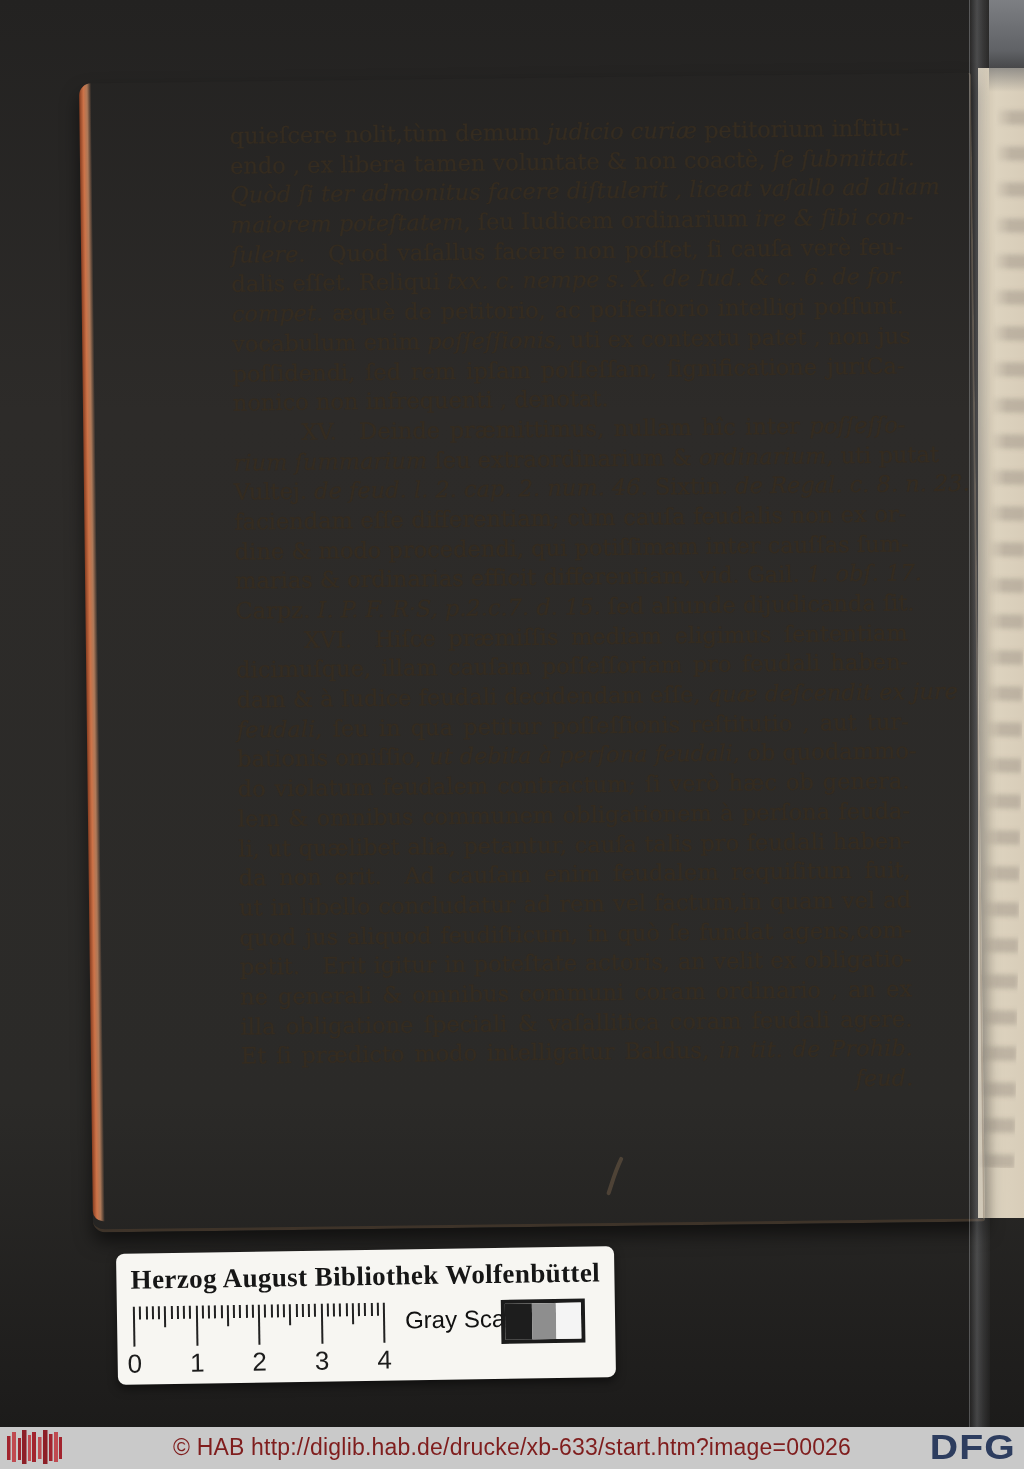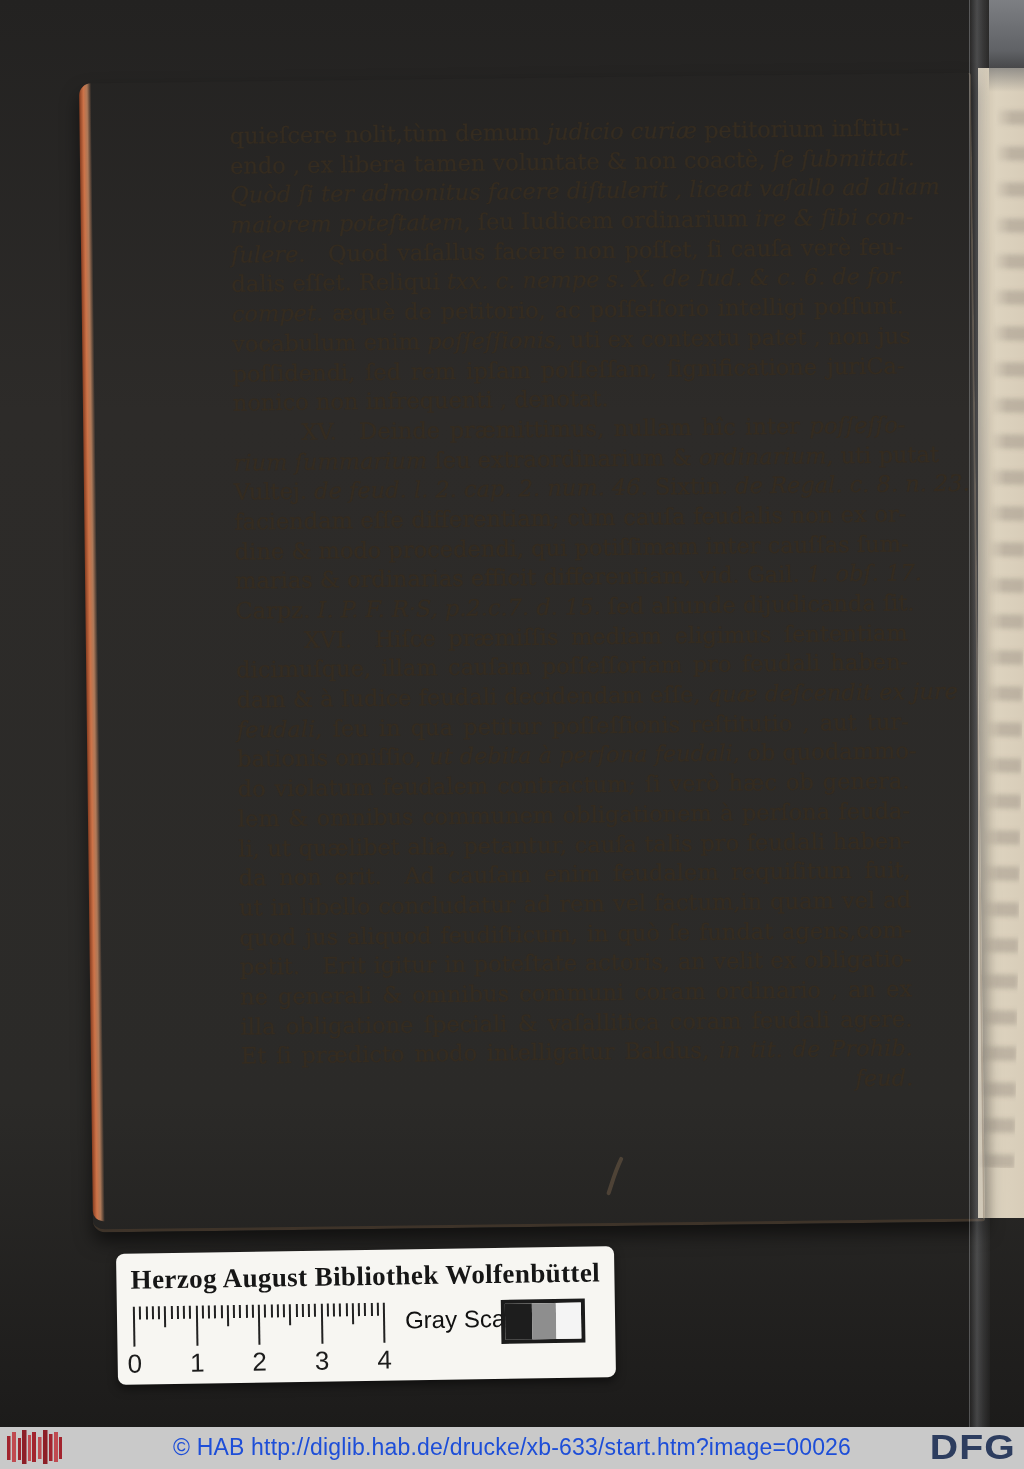--- a/index.html
+++ b/index.html
@@ -56,21 +56,21 @@
     font-family:"Liberation Sans",sans-serif;font-size:24px;color:#111;}
   .grayscale-patch{position:absolute;left:384px;top:52px;width:84px;height:44px;
     border:4px solid #1b1b1b;box-sizing:border-box;display:flex;}
   .gs-black{flex:1.1;}
   .gs-gray{flex:1;}
   .gs-white{flex:1;}
   
   .footer{position:absolute;left:0;bottom:0;width:1024px;height:42px;background:#c9c9c9;z-index:10;}
   .hab-logo{position:absolute;left:6px;top:3px;}
   .copyright{position:absolute;left:0;top:7px;width:100%;text-align:center;
-    font-family:"Liberation Sans",sans-serif;font-size:23px;color:#1d4ed8;letter-spacing:.2px;}
+    font-family:"Liberation Sans",sans-serif;font-size:23px;color:#7f1d1d;letter-spacing:.2px;}
   .dfg-logo{position:absolute;right:8px;top:0px;
     font-family:"Liberation Sans",sans-serif;font-weight:bold;font-size:35px;color:#2d3d5f;
     letter-spacing:1px;transform:scaleX(1.12);transform-origin:100% 50%;}
 </style>
 </head>
 <body>
 
 <div id="stage">
 
   <div class="next-page">

